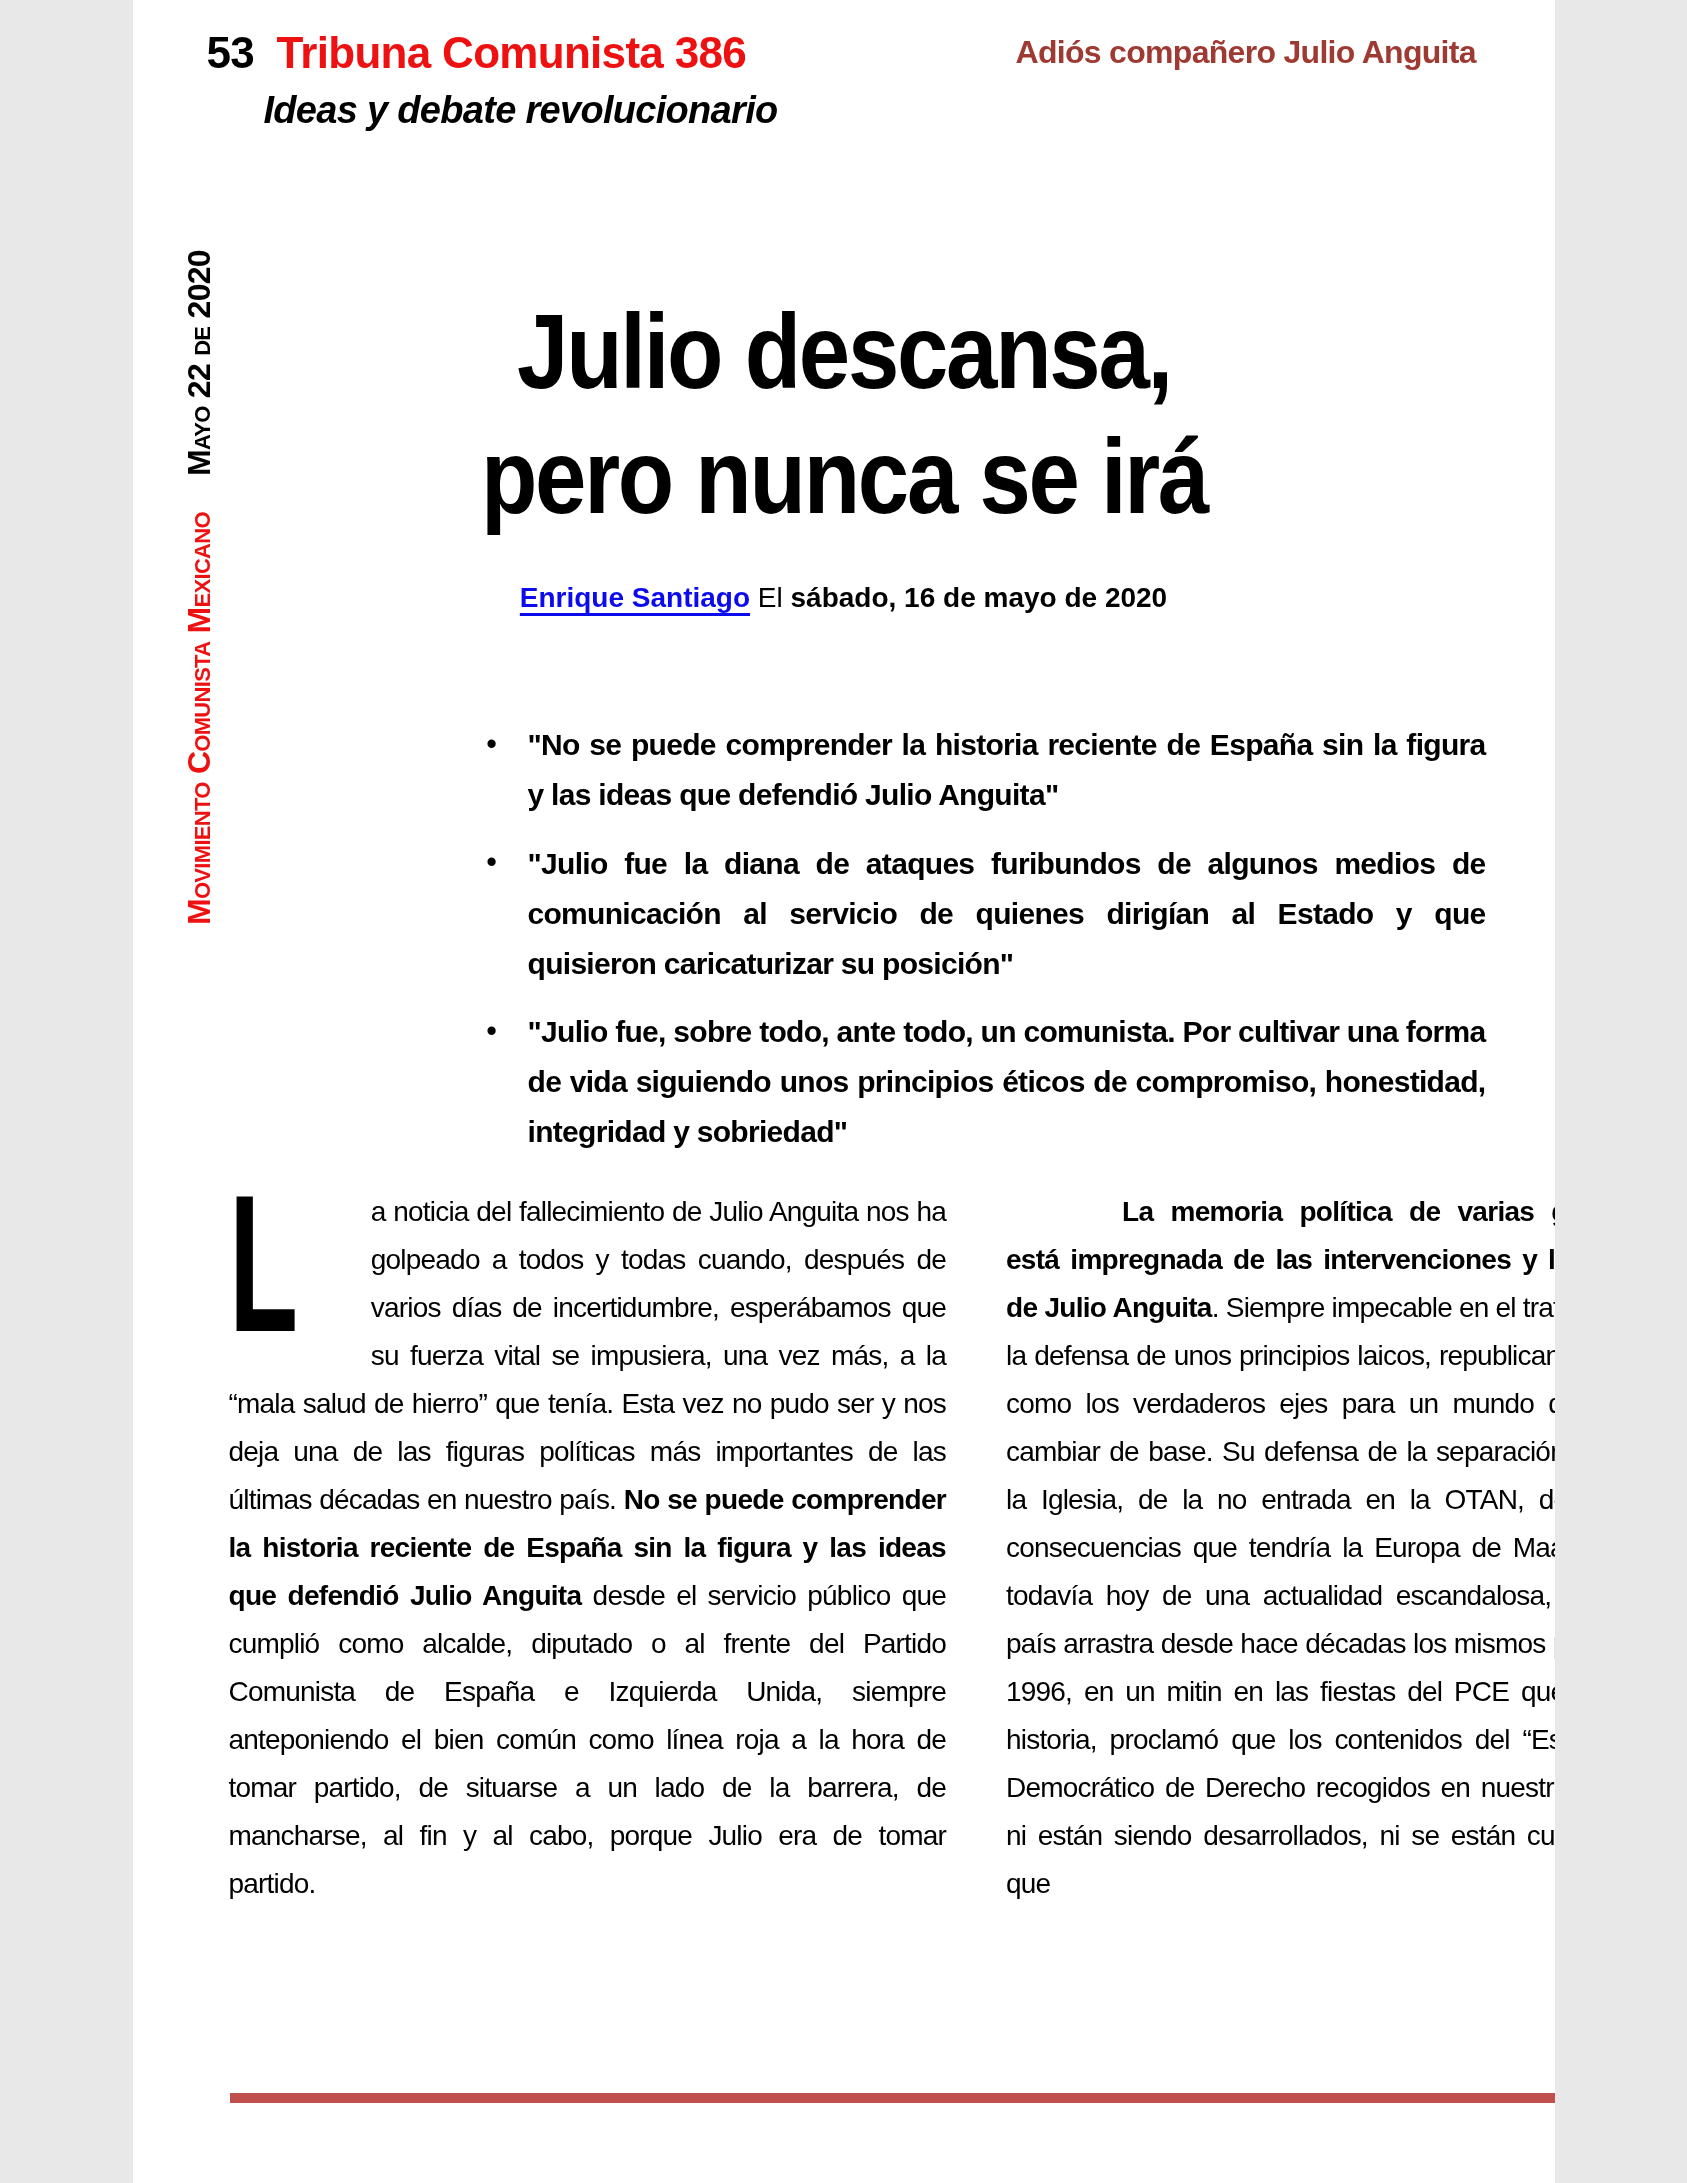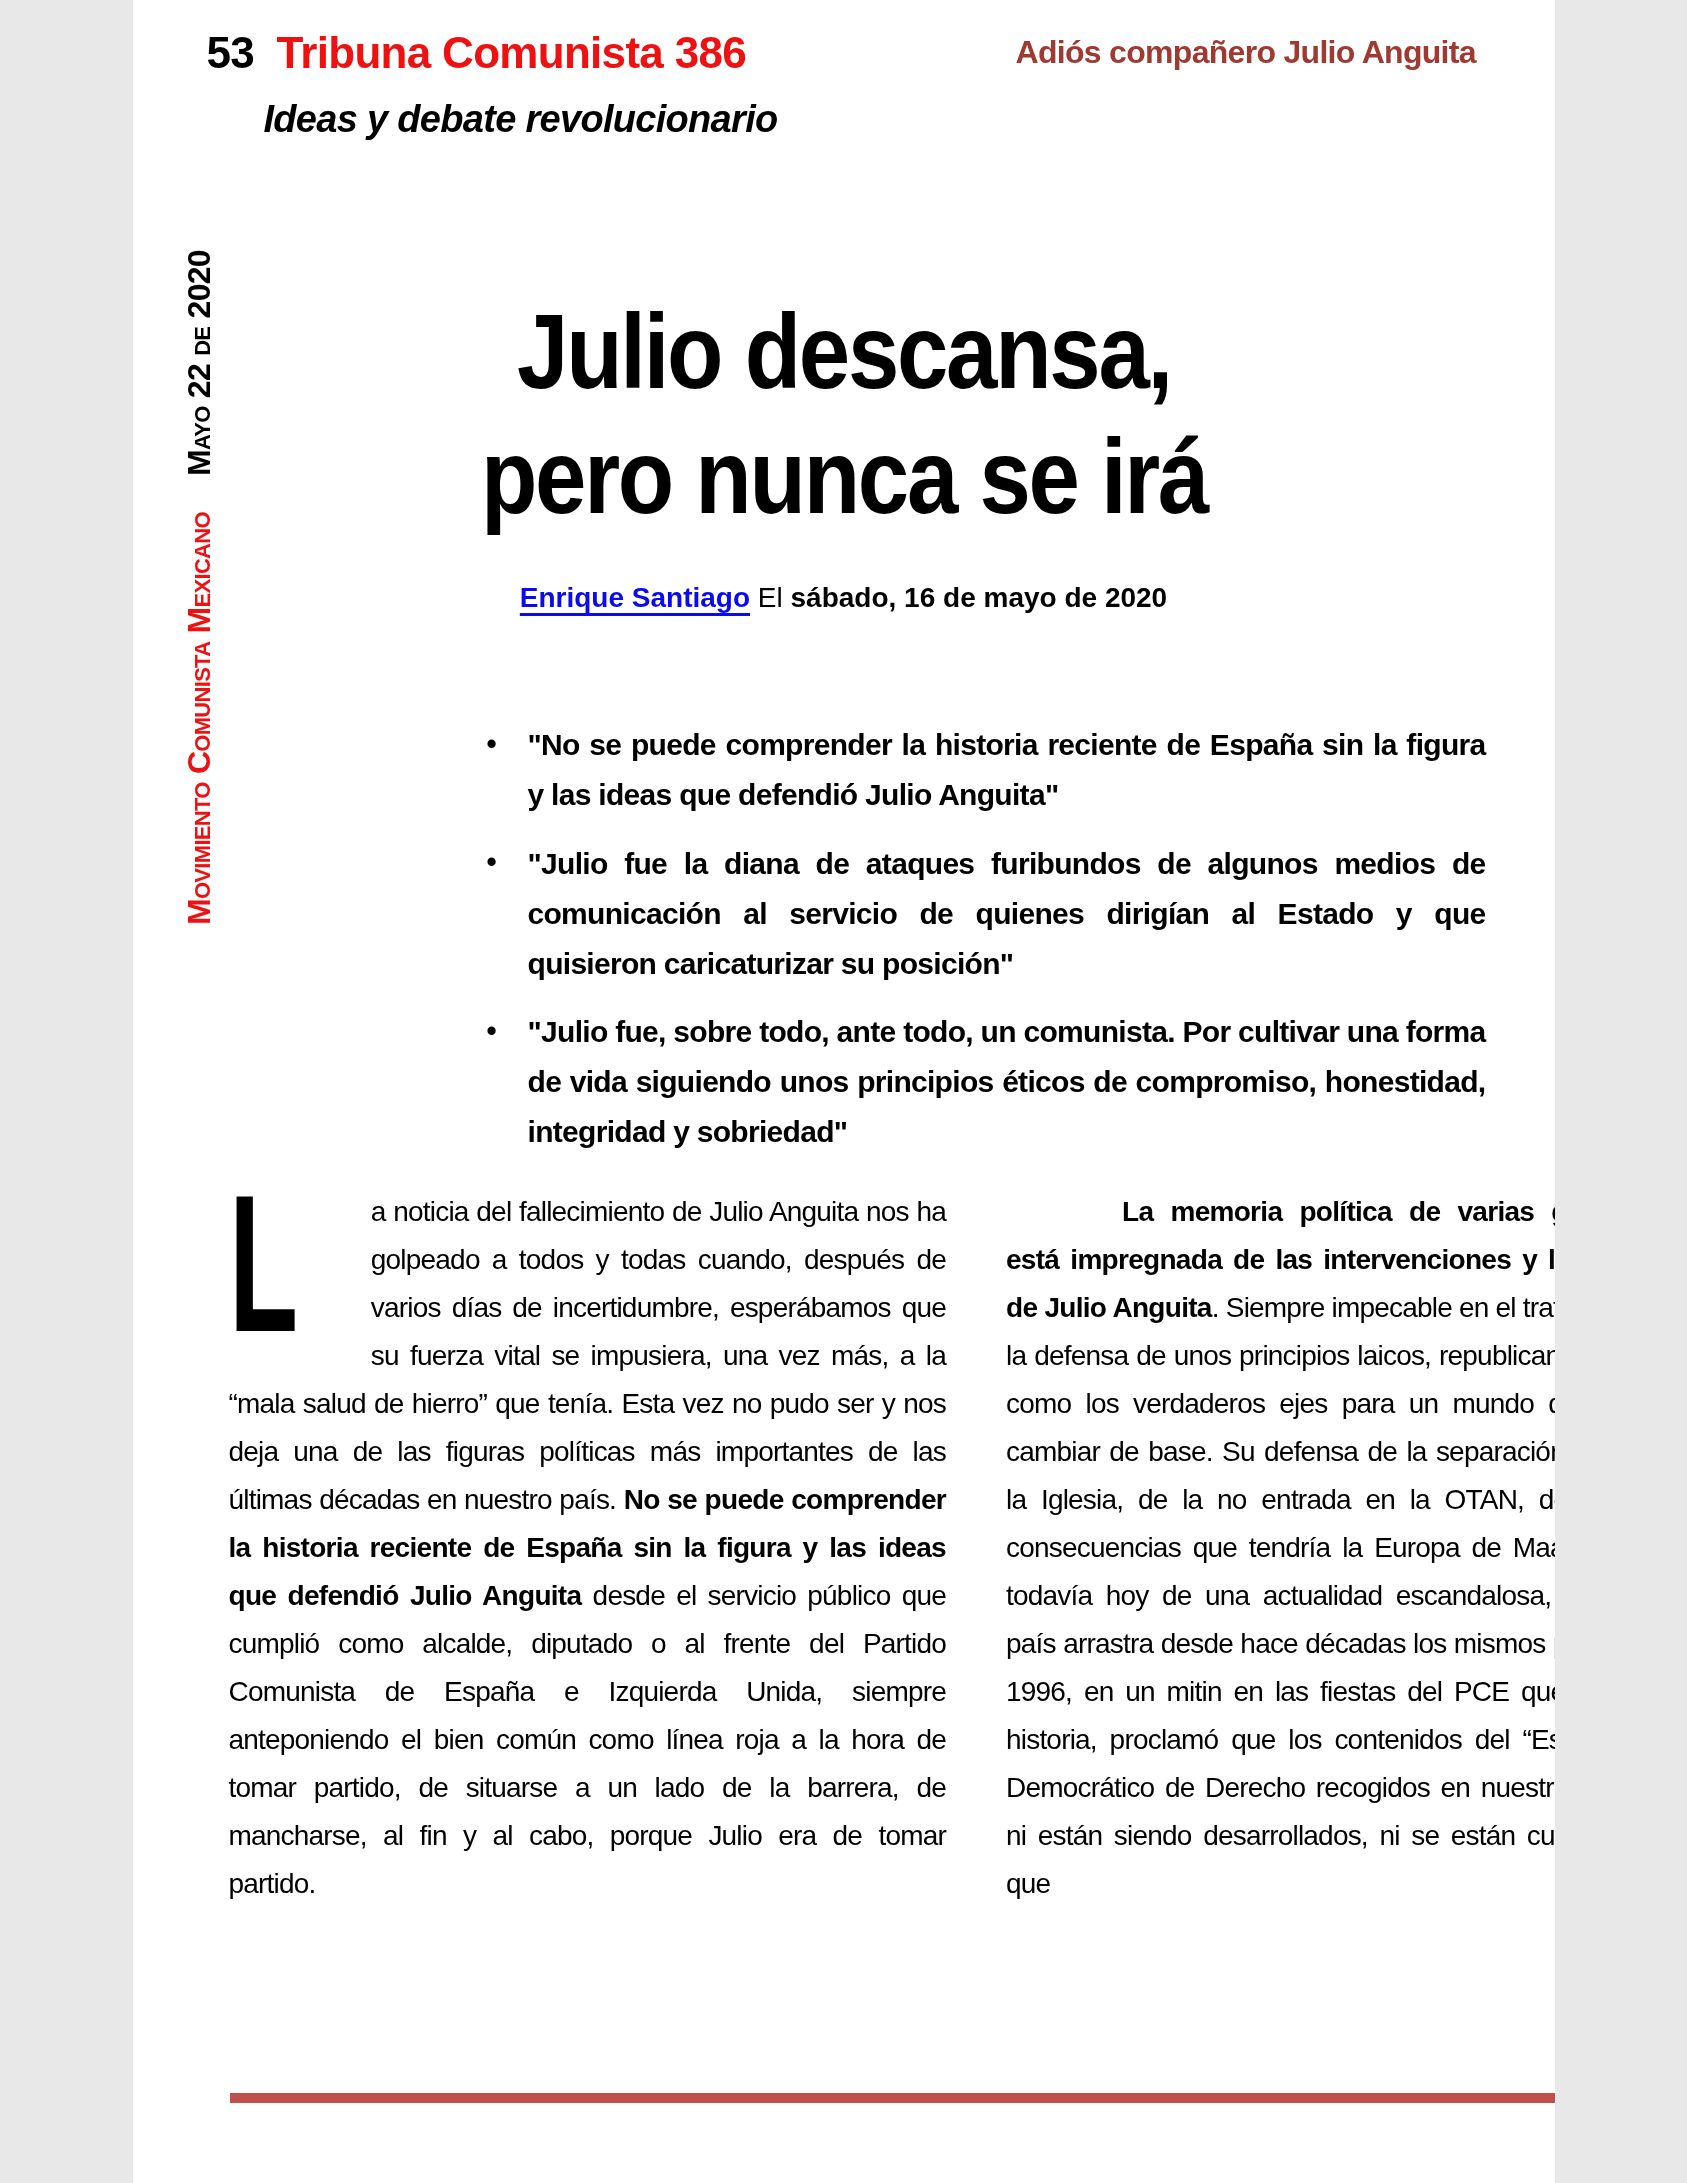--- a/index.html
+++ b/index.html
@@ -10,21 +10,21 @@
     font-family:"Liberation Sans", sans-serif;
     color:#000;
     overflow:hidden;
     margin:0 auto;
   }
   
   .masthead-left{position:absolute;left:74px;top:28px;}
   .mast-line1{font-size:44px;font-weight:bold;letter-spacing:-0.7px;white-space:nowrap;}
   .page-num{color:#000;margin-right:22.5px;display:inline-block;}
   .mag-title{color:var(--bright-red);display:inline-block;}
-  .tagline{font-size:38px;font-weight:bold;font-style:italic;margin-left:57px;margin-top:20px;letter-spacing:-0.7px;white-space:nowrap;}
+  .tagline{font-size:38px;font-weight:bold;font-style:italic;margin-left:57px;margin-top:11px;letter-spacing:-0.7px;white-space:nowrap;}
   .masthead-right{
     position:absolute;left:883px;top:34px;
     font-size:32px;font-weight:bold;color:var(--dark-red);
     letter-spacing:-0.7px;white-space:nowrap;
   }
   
   .sidebar-vertical{
     position:absolute;left:48px;top:925px;width:721px;
     transform-origin:0 0;transform:rotate(-90deg);
     font-variant:small-caps;font-weight:bold;font-size:32px;

